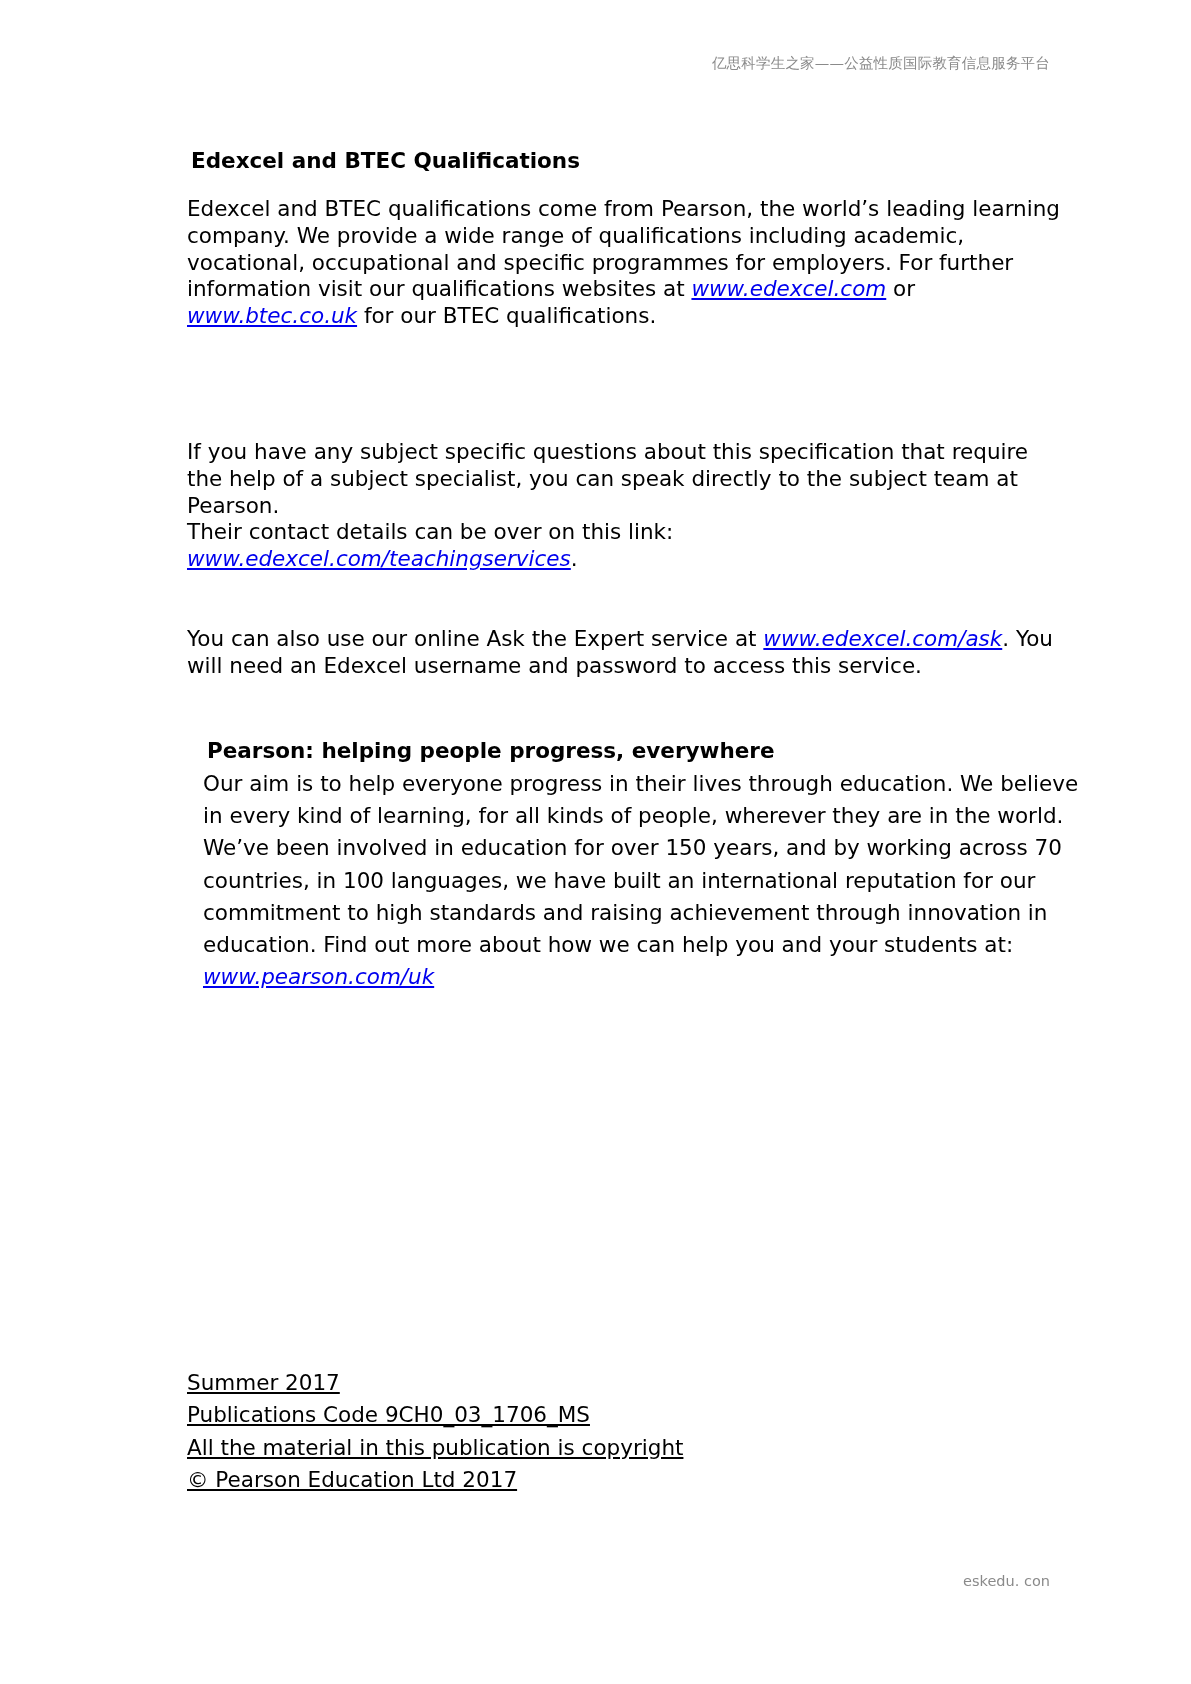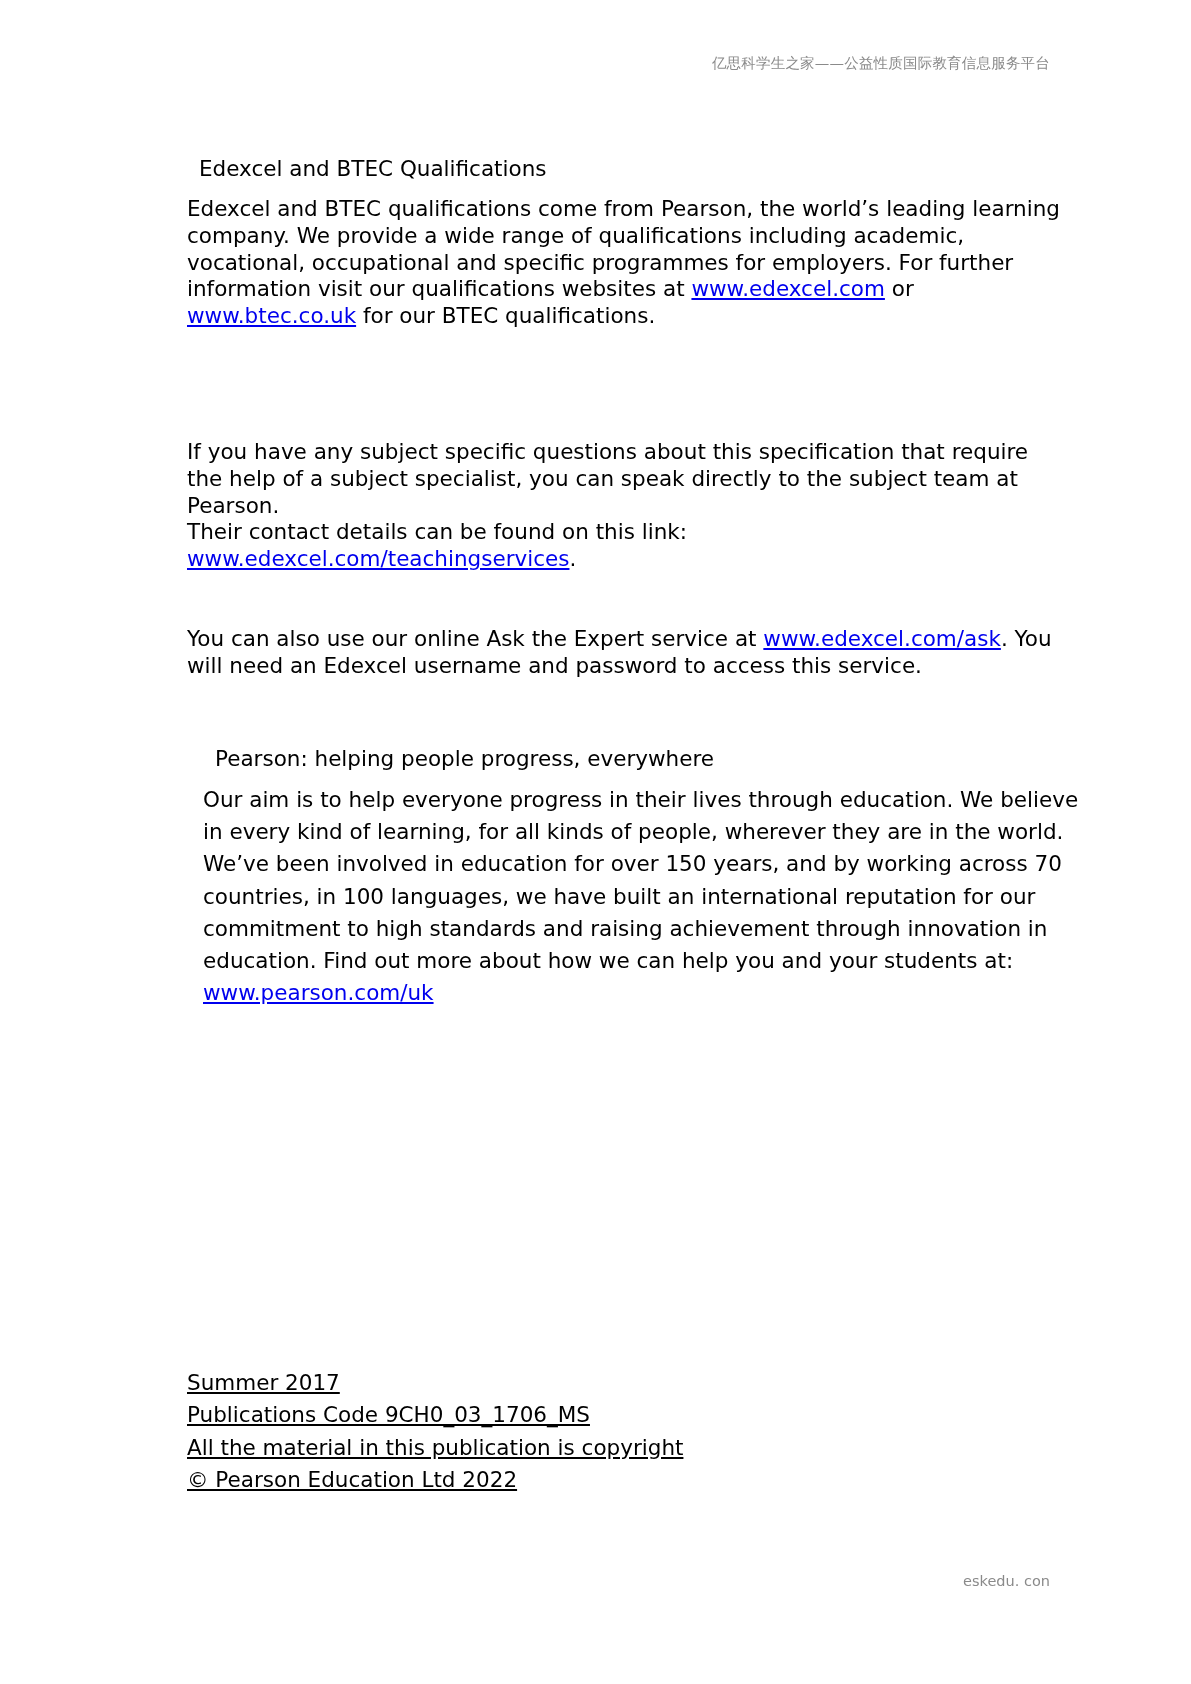--- a/index.html
+++ b/index.html
@@ -12,23 +12,23 @@
     }
     .watermark-bottom {
       position: absolute; right: 141px; top: 1573px;
       font-family: "DejaVu Sans", sans-serif; font-size: 14.5px; color: #8a8a8a;
     }
     .content {
       position: absolute; left: 187px; top: 143px; width: 880px;
       font-family: "DejaVu Sans", sans-serif; color: #000;
       font-size: 21.5px;
     }
-    .heading { font-weight: normal; line-height: 27px; margin: 12px; font-size: 21.5px; }
+    .heading { font-weight: bold; line-height: 27px; margin: 4px; font-size: 21.5px; }
     .para { margin: 0; line-height: 26.8px; }
-    a.link { color: #0000ee; text-decoration: underline; }
+    a.link { color: #0000ee; text-decoration: underline; font-style: italic; }
     .b1 { position: absolute; top: 0; left: 0; }
     .b2 { position: absolute; top: 53px; left: 0; width: 880px; }
     .b3 { position: absolute; top: 296px; left: 0; width: 880px; }
     .b4 { position: absolute; top: 483px; left: 0; width: 880px; }
     .b5 { position: absolute; top: 590px; left: 16px; width: 880px; }
     .b5 .para2 { line-height: 32.2px; margin: 0; }
     .footer-block { position: absolute; left: 187px; top: 1367px; font-family: "DejaVu Sans", sans-serif; font-size: 21.5px; line-height: 32.3px; color: #000; text-decoration: underline; }
     .footer-block div { white-space: nowrap; }
   </style>
 </head>
@@ -43,37 +43,37 @@
     <div class="b1">
       <p class="heading">Edexcel and BTEC Qualifications</p>
     </div>
 
     <div class="b2">
       <p class="para"><span>Edexcel and BTEC qualifications come from Pearson, the world’s leading learning company. We provide a wide range of qualifications including academic, vocational, occupational and specific programmes for employers. For further information visit our qualifications websites at </span><a class="link" href="#">www.edexcel.com</a><span> or </span><a class="link" href="#">www.btec.co.uk</a><span> for our BTEC qualifications.</span></p>
     </div>
 
     <div class="b3">
       <p class="para">If you have any subject specific questions about this specification that require the help of a subject specialist, you can speak directly to the subject team at Pearson.</p>
-      <p class="para">Their contact details can be found on this link:</p>
+      <p class="para">Their contact details can be over on this link:</p>
       <p class="para"><a class="link" href="#">www.edexcel.com/teachingservices</a><span>.</span></p>
     </div>
 
     <div class="b4">
       <p class="para"><span>You can also use our online Ask the Expert service at </span><a class="link" href="#">www.edexcel.com/ask</a><span>. You will need an Edexcel username and password to access this service.</span></p>
     </div>
 
     <div class="b5">
       <p class="heading">Pearson: helping people progress, everywhere</p>
       <p class="para2"><span>Our aim is to help everyone progress in their lives through education. We believe in every kind of learning, for all kinds of people, wherever they are in the world. We’ve been involved in education for over 150 years, and by working across 70 countries, in 100 languages, we have built an international reputation for our commitment to high standards and raising achievement through innovation in education. Find out more about how we can help you and your students at: </span><a class="link" href="#">www.pearson.com/uk</a></p>
     </div>
 
   </div>
 
   <div class="footer-block">
     <div>Summer 2017</div>
     <div>Publications Code 9CH0_03_1706_MS</div>
     <div>All the material in this publication is copyright</div>
-    <div>© Pearson Education Ltd 2022</div>
+    <div>© Pearson Education Ltd 2017</div>
   </div>
 
   <div class="watermark-bottom">eskedu. con</div>
 
 </div>
 
 </body></html>

